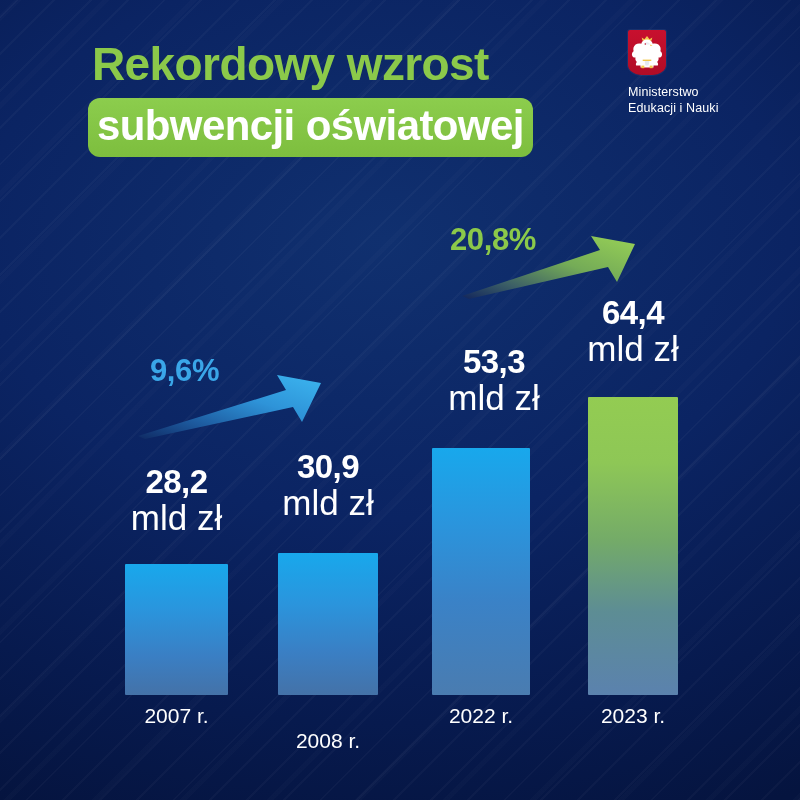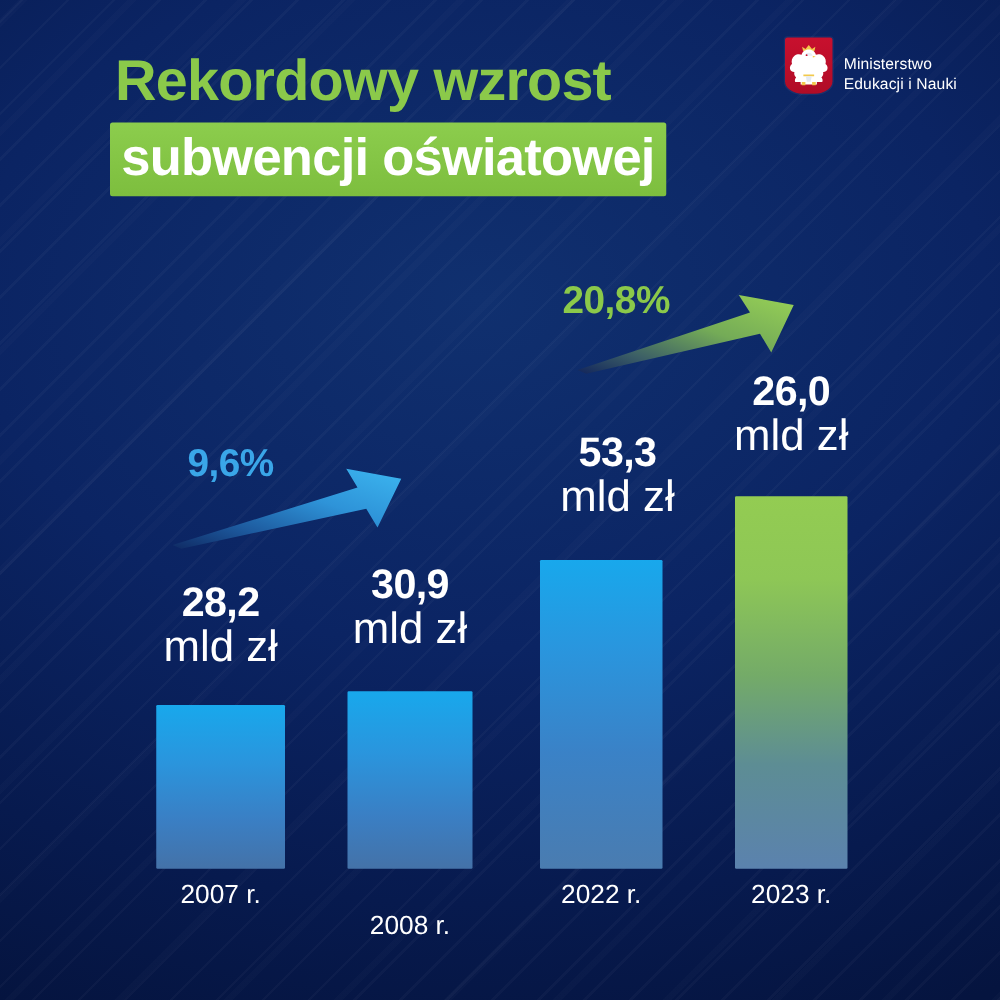--- a/index.html
+++ b/index.html
@@ -34,22 +34,23 @@
       ),
       radial-gradient(ellipse 900px 620px at 48% 30%, #10306f 0%, #0b2463 45%, #071a4e 78%, #05143f 100%);
     overflow: hidden;
   }
   
   .logo-block {
     position: absolute;
     top: 30px;
     left: 628px;
     display: flex;
-    align-items: flex-end;
+    align-items: flex-start;
     gap: 9px;
+    flex-direction: column;
   }
   .crest {
     width: 38px;
     height: 45px;
     background: linear-gradient(180deg, #c8102e 0%, #b00c26 100%);
     border-radius: 2px 2px 14px 14px / 2px 2px 10px 10px;
     position: relative;
     box-shadow: 0 0 0 1px rgba(255,255,255,0.06);
     flex: none;
   }
@@ -74,21 +75,21 @@
     color: #8bc94a;
     letter-spacing: -0.6px;
     line-height: 52px;
     margin: 0 0 8px 0;
     white-space: nowrap;
   }
   .h-line2-wrap {
     display: inline-block;
     background: linear-gradient(180deg, #8ccd4d 0%, #7dbe3e 100%);
     padding: 5px 9px 8px 9px;
-    border-radius: 2px;
+    border-radius: 12px;
     margin-left: -4px;
   }
   .h-line2 {
     font-size: 42px;
     font-weight: bold;
     color: #ffffff;
     letter-spacing: -0.6px;
     line-height: 46px;
     white-space: nowrap;
   }
@@ -205,21 +206,21 @@
                 background:linear-gradient(180deg,#18a8ec 0%,#2a95dd 30%,#3a82c7 62%,#4a7cb0 100%);"></div>
     <div class="bar-label" style="left:444px; top:343px; width:100px;">
       <div class="bar-value">53,3</div>
       <div class="bar-unit">mld zł</div>
     </div>
     <div class="year-label" style="left:421px; top:703px; width:120px;">2022 r.</div>
 
     <div class="bar" style="left:588px; top:397px; width:90px; height:298px;
                 background:linear-gradient(180deg,#93cc52 0%,#8ec756 22%,#74ab68 48%,#5d8d94 72%,#5b82ae 100%);"></div>
     <div class="bar-label" style="left:583px; top:294px; width:100px;">
-      <div class="bar-value">26,0</div>
+      <div class="bar-value">64,4</div>
       <div class="bar-unit">mld zł</div>
     </div>
     <div class="year-label" style="left:573px; top:703px; width:120px;">2023 r.</div>
 
     <div class="pct pct-blue" style="left:150px; top:353px;">9,6%</div>
     <svg class="arrow-svg" style="left:136px; top:370px;" width="200" height="70" viewBox="0 0 200 70" xmlns="http://www.w3.org/2000/svg">
       <defs>
         <linearGradient id="gradBlueArrow" x1="0" y1="1" x2="1" y2="0">
           <stop offset="0%" stop-color="#0f2a63"></stop>
           <stop offset="28%" stop-color="#1d5a9e"></stop>

